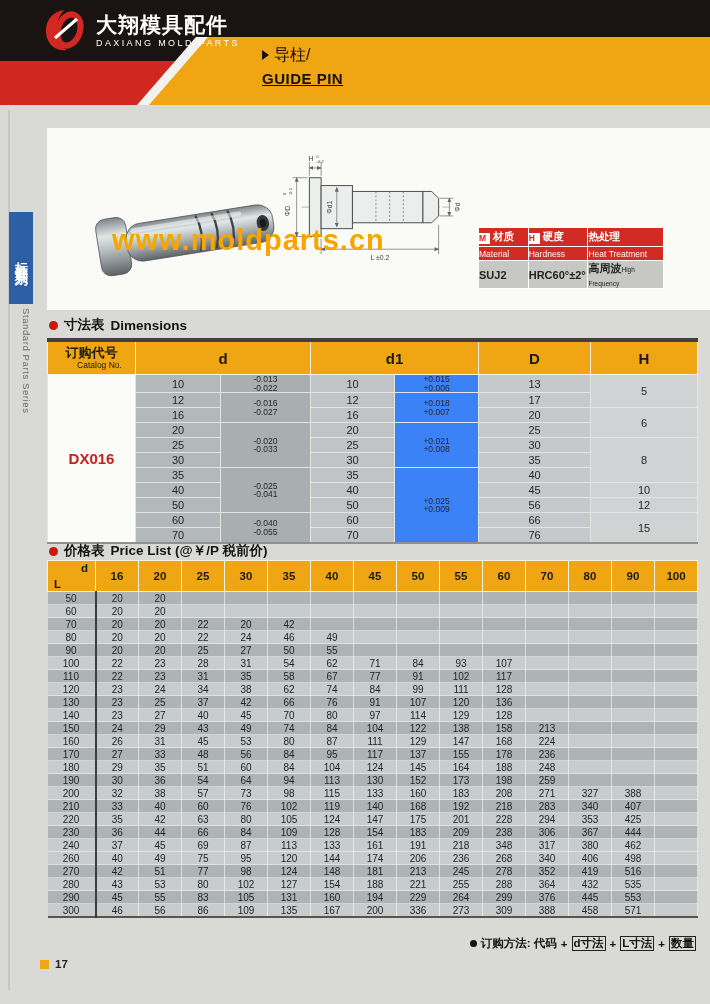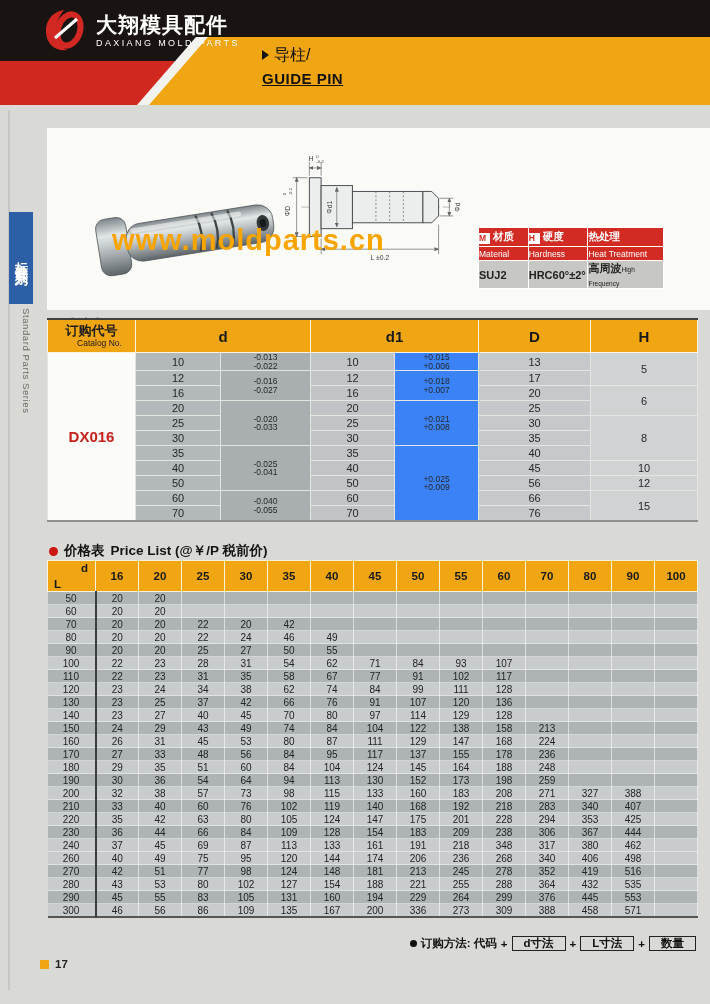--- a/index.html
+++ b/index.html
@@ -40,22 +40,22 @@
   .mat-en td{background:#d22b24;color:#fff;font-size:8.5px;height:13px;}
   .mat-val td{background:#c7c8c3;color:#222;font-size:11px;font-weight:bold;height:19px;}
   .badge{display:inline-block;background:#fff;color:#d22b24;font-size:8.5px;font-weight:bold;
          width:11px;height:11px;line-height:11px;margin-right:3px;vertical-align:-1px;}
   .heat-en{font-size:6.5px;font-weight:normal;}
   
   .sec{position:absolute;left:49px;display:flex;align-items:center;gap:6px;
        font-weight:bold;color:#141414;font-size:13.5px;}
   .dot{width:9px;height:9px;border-radius:50%;background:#cc1612;flex:0 0 auto;}
   
-  .dims{position:absolute;left:47px;top:318px;width:650px;border-collapse:collapse;table-layout:fixed;
-        border-top:2px solid #404040;border-bottom:2px solid #90918c;}
+  .dims{position:absolute;left:47px;top:338px;width:650px;border-collapse:collapse;table-layout:fixed;
+        border-top:4px solid #404040;border-bottom:2px solid #90918c;}
   .dims th{background:#f0a513;border:1px solid #faf3e2;color:#1a1a18;height:32px;padding:0;}
   .dims th.hletter{font-size:15px;font-weight:bold;}
   .cat-cn{font-size:13px;font-weight:bold;line-height:14px;}
   .cat-en{font-size:8.5px;font-weight:normal;line-height:10px;margin-left:16px;}
   .dims td{border:1px solid #e4e5e0;text-align:center;height:14px;padding:0;font-size:11px;color:#26282a;}
   .c-cat{background:#fbfbf8;}
   .c-d{background:#b3b8ba;} .c-dtol{background:#a9aeb0;}
   .c-d1{background:#c0c4c6;} .c-d1tol{background:#3b82f6;}
   .c-D{background:#c5c9cb;} .c-H{background:#d0d3d4;}
   .tol div{font-size:8.5px;line-height:8.5px;}
@@ -72,21 +72,21 @@
   .corner-l{position:absolute;bottom:1px;left:6px;font-size:11.5px;}
   .price td{height:12px;font-size:10px;text-align:center;padding:0;color:#222426;
             border-right:1px solid rgba(255,255,255,.55);border-bottom:1px solid rgba(255,255,255,.45);}
   .price tr.dark td{background:#aeb3b5;}
   .price tr.light td{background:#c8cccd;}
   .price td.lcol{border-right:2px solid #3c3e3e;}
   
   .order-note{position:absolute;top:936px;right:14px;display:flex;align-items:center;gap:4px;
               font-size:11.5px;font-weight:bold;color:#111;}
   .note-dot{width:7px;height:7px;border-radius:50%;background:#111;}
-  .boxed{border:1.5px solid #222;padding:0 11px;line-height:13px;}
+  .boxed{border:1.5px solid #222;padding:0 1px;line-height:13px;}
   .pagenum{position:absolute;left:40px;top:958px;display:flex;align-items:center;gap:6px;
            font-size:11.5px;font-weight:bold;color:#222;}
   .pg-sq{width:9px;height:9px;background:#f0a513;}
 </style>
 </head>
 <body>
 
 <div class="page">
 
   <div class="hdr">

